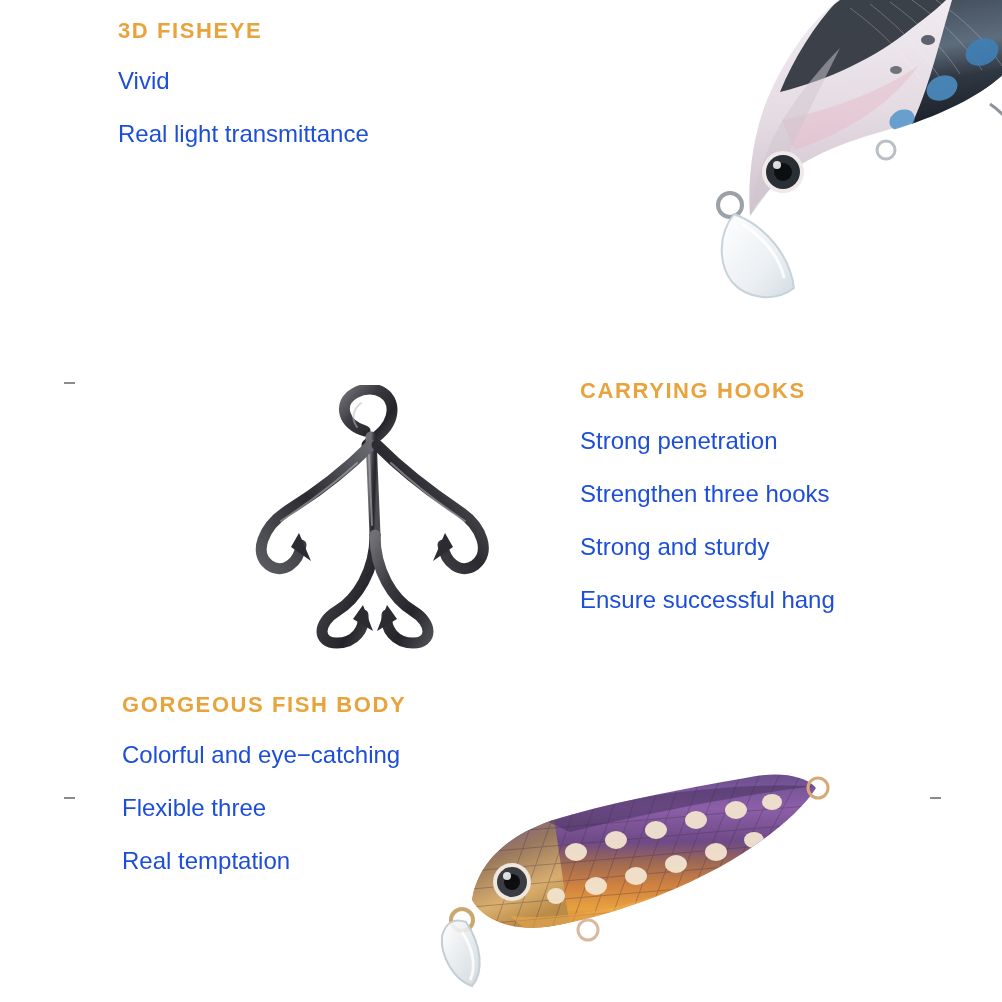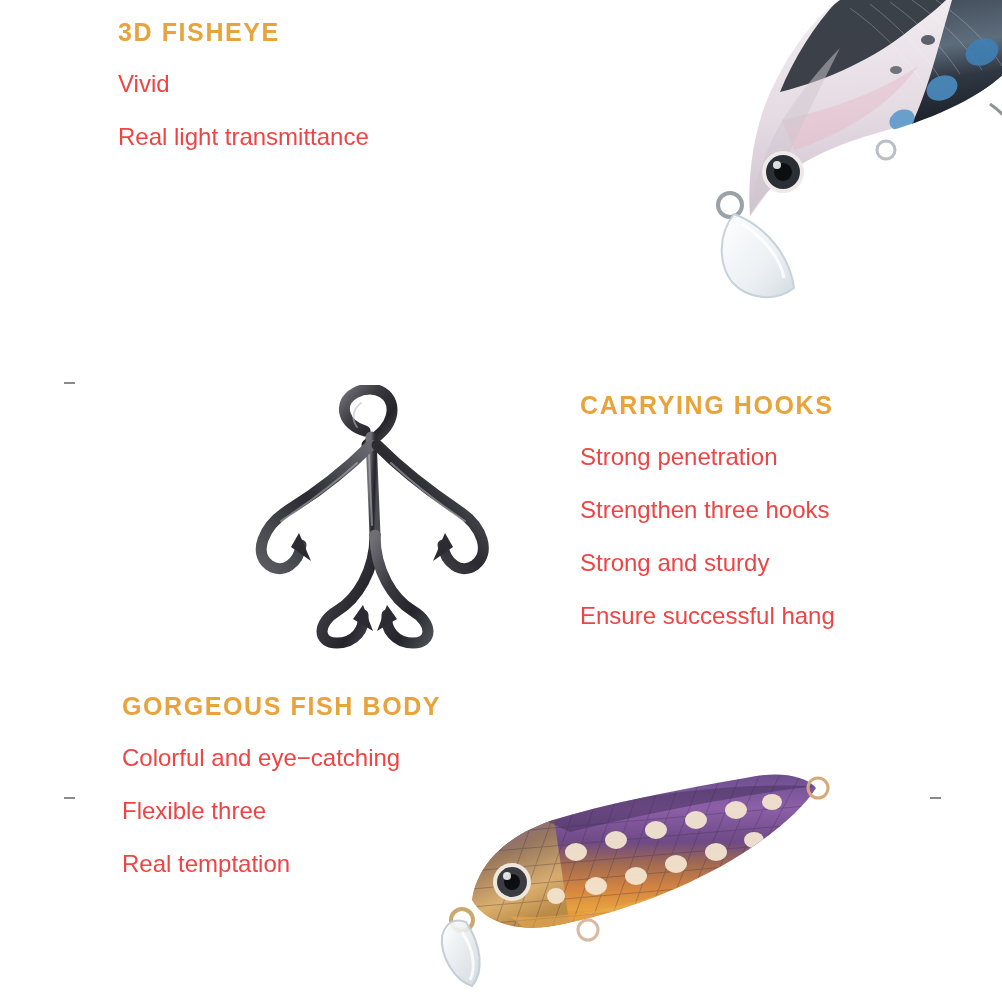--- a/index.html
+++ b/index.html
@@ -17,37 +17,37 @@
     background: #ffffff;
     overflow: hidden;
   }
 
   
   .block {
     position: absolute;
   }
   .block-title {
     font-weight: bold;
-    font-size: 25px;
+    font-size: 22px;
     letter-spacing: 1.6px;
     color: #e8a33d;
     white-space: nowrap;
   }
   .block-lines {
     margin-top: 10px;
   }
   .block-line {
     font-size: 24px;
-    color: #ef4444;
+    color: #1d4ed8;
     line-height: 53px;
     white-space: nowrap;
   }
 
   #block-fisheye { left: 118px; top: 18px; }
-  #block-hooks   { left: 580px; top: 391px; }
+  #block-hooks   { left: 580px; top: 378px; }
   #block-body    { left: 122px; top: 662px; margin-top: 30px; }
 
   
   .tick {
     position: absolute;
     width: 11px;
     height: 2px;
     background: #8b8b8b;
   }
   #tick-left-1  { left: 64px;  top: 382px; }

